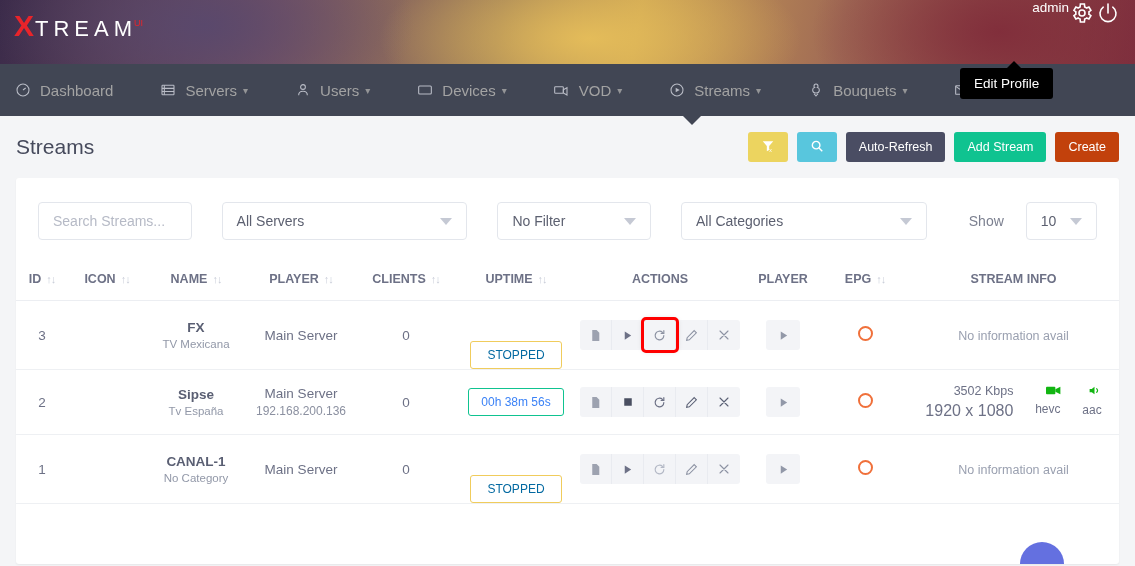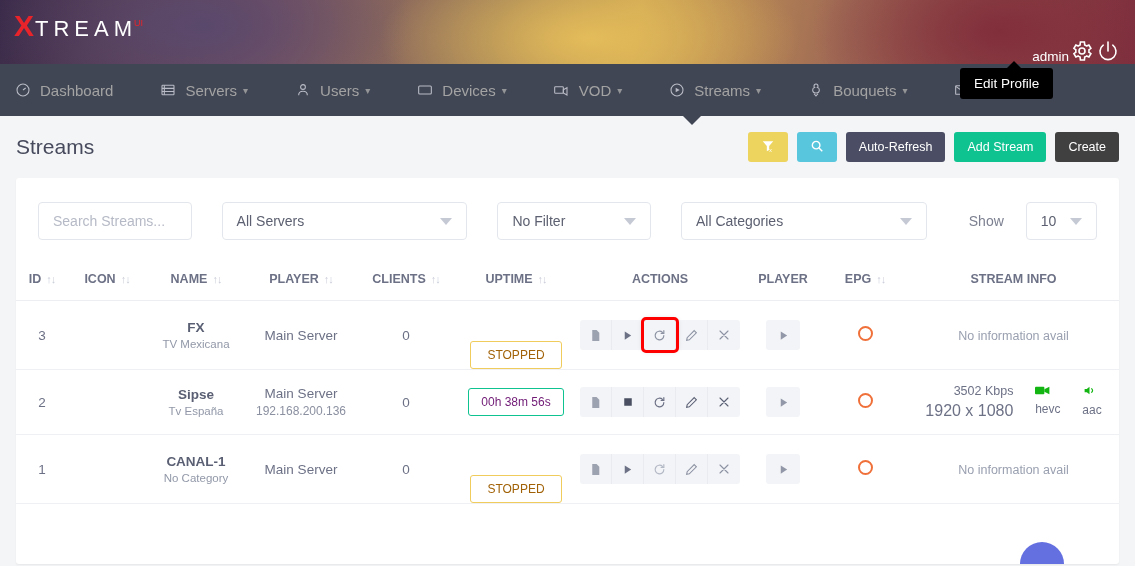--- a/index.html
+++ b/index.html
@@ -36,21 +36,21 @@
     font-size: 22px; color: #ffffff; font-weight: 400;
     letter-spacing: 5px; line-height: 1; margin-left: 1px;
   }
   .logo .sup {
     font-size: 9px; color: #e8242a; letter-spacing: 0;
     position: relative; top: -10px; left: -3px;
   }
 
   .topbar-right {
     position: absolute; right: 14px; top: 0; height: 64px;
-    display: flex; align-items: flex-end; 
+    display: flex; align-items: flex-start; 
   }
   .admin-name { color: #ffffff; font-size: 13.5px; }
   .icon-btn {
     width: 26px; height: 26px; display: flex;
     align-items: center; justify-content: center;
     cursor: pointer;
   }
 
   
   .navbar {
@@ -103,21 +103,21 @@
     height: 30px; border: none; border-radius: 3px;
     font-size: 12.5px; color: #fff; cursor: pointer;
     display: flex; align-items: center; justify-content: center;
     padding: 0 13px; font-family: "Liberation Sans", sans-serif;
   }
   .tb-icon-btn { width: 40px; padding: 0; }
   .tb-yellow { background: #ecd45f; }
   .tb-cyan   { background: #58c6dd; }
   .tb-dark   { background: #4a4d63; }
   .tb-green  { background: #0fc390; }
-  .tb-purple { background: #404040; }
+  .tb-purple { background: #c2410c; }
 
   
   .card {
     background: #fff; margin: 0 16px;
     border-radius: 3px;
     box-shadow: 0 1px 2px rgba(0,0,0,0.06);
     height: 386px;
     position: relative;
     overflow: hidden;
   }
@@ -162,22 +162,22 @@
   .name-main { font-size: 13.5px; font-weight: bold; color: #5a5f73; }
   .name-sub  { font-size: 11.5px; color: #9298a8; margin-top: 3px; }
   .src-main  { font-size: 13.5px; color: #6d7186; }
   .src-sub   { font-size: 12px; color: #8b90a0; margin-top: 3px; }
 
   .badge {
     display: inline-block; border-radius: 3px;
     padding: 6px 12px; font-size: 12px; border: 1px solid;
     min-width: 92px;
   }
-  .badge.stopped { color: #a16207; border-color: #f0cc5c; margin-top: 40px; }
-  .badge.uptime  { color: #701a75; border-color: #0fc390; }
+  .badge.stopped { color: #0369a1; border-color: #f0cc5c; margin-top: 40px; }
+  .badge.uptime  { color: #3b82f6; border-color: #0fc390; }
 
   .actions-group { display: inline-flex; background: #f3f4f7; border-radius: 3px; }
   .act {
     width: 32px; height: 30px; display: flex;
     align-items: center; justify-content: center;
     cursor: pointer; border-right: 1px solid #e9ebf0;
     position: relative;
   }
   .act:last-child { border-right: none; }
   .act.highlight {
@@ -192,21 +192,21 @@
     border-radius: 3px; display: inline-flex;
     align-items: center; justify-content: center; cursor: pointer;
   }
   .epg-dot {
     width: 15px; height: 15px; border-radius: 50%;
     border: 2px solid #f0703a; display: inline-block;
   }
   .noinfo { font-size: 12.5px; color: #9aa0b0; white-space: nowrap; }
   .sinfo-l1 { font-size: 12.5px; color: #6d7186; }
   .sinfo-l2 { font-size: 16px; color: #6d7186; margin-top: 4px; }
-  .codec-col { display: inline-block; text-align: left; margin-left: 18px; vertical-align: top; }
+  .codec-col { display: inline-block; text-align: right; margin-left: 18px; vertical-align: top; }
   .codec-lbl { font-size: 12px; color: #6d7186; margin-top: 3px; }
 
   .fab {
     position: absolute; right: 55px; bottom: -22px;
     width: 44px; height: 44px; border-radius: 50%;
     background: #6470e0; z-index: 30;
   }
 </style>
 </head>
 <body>

